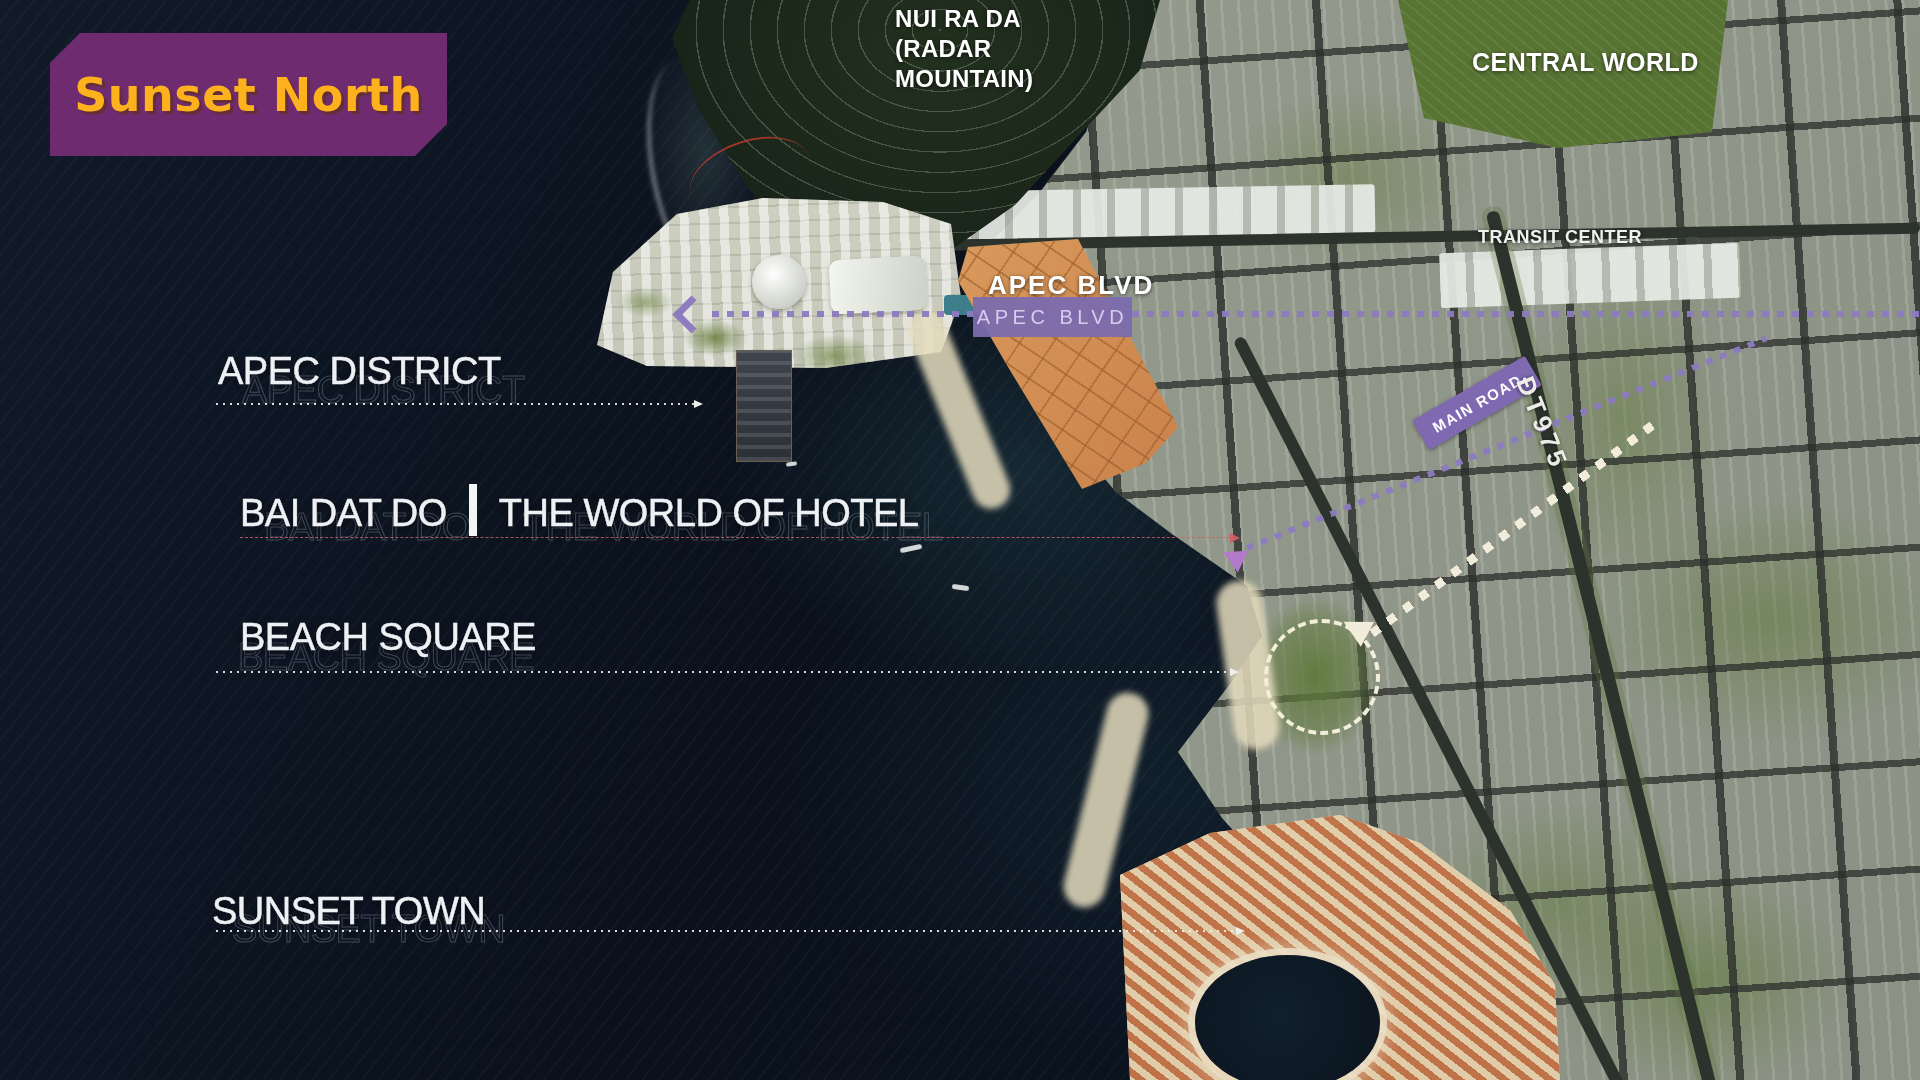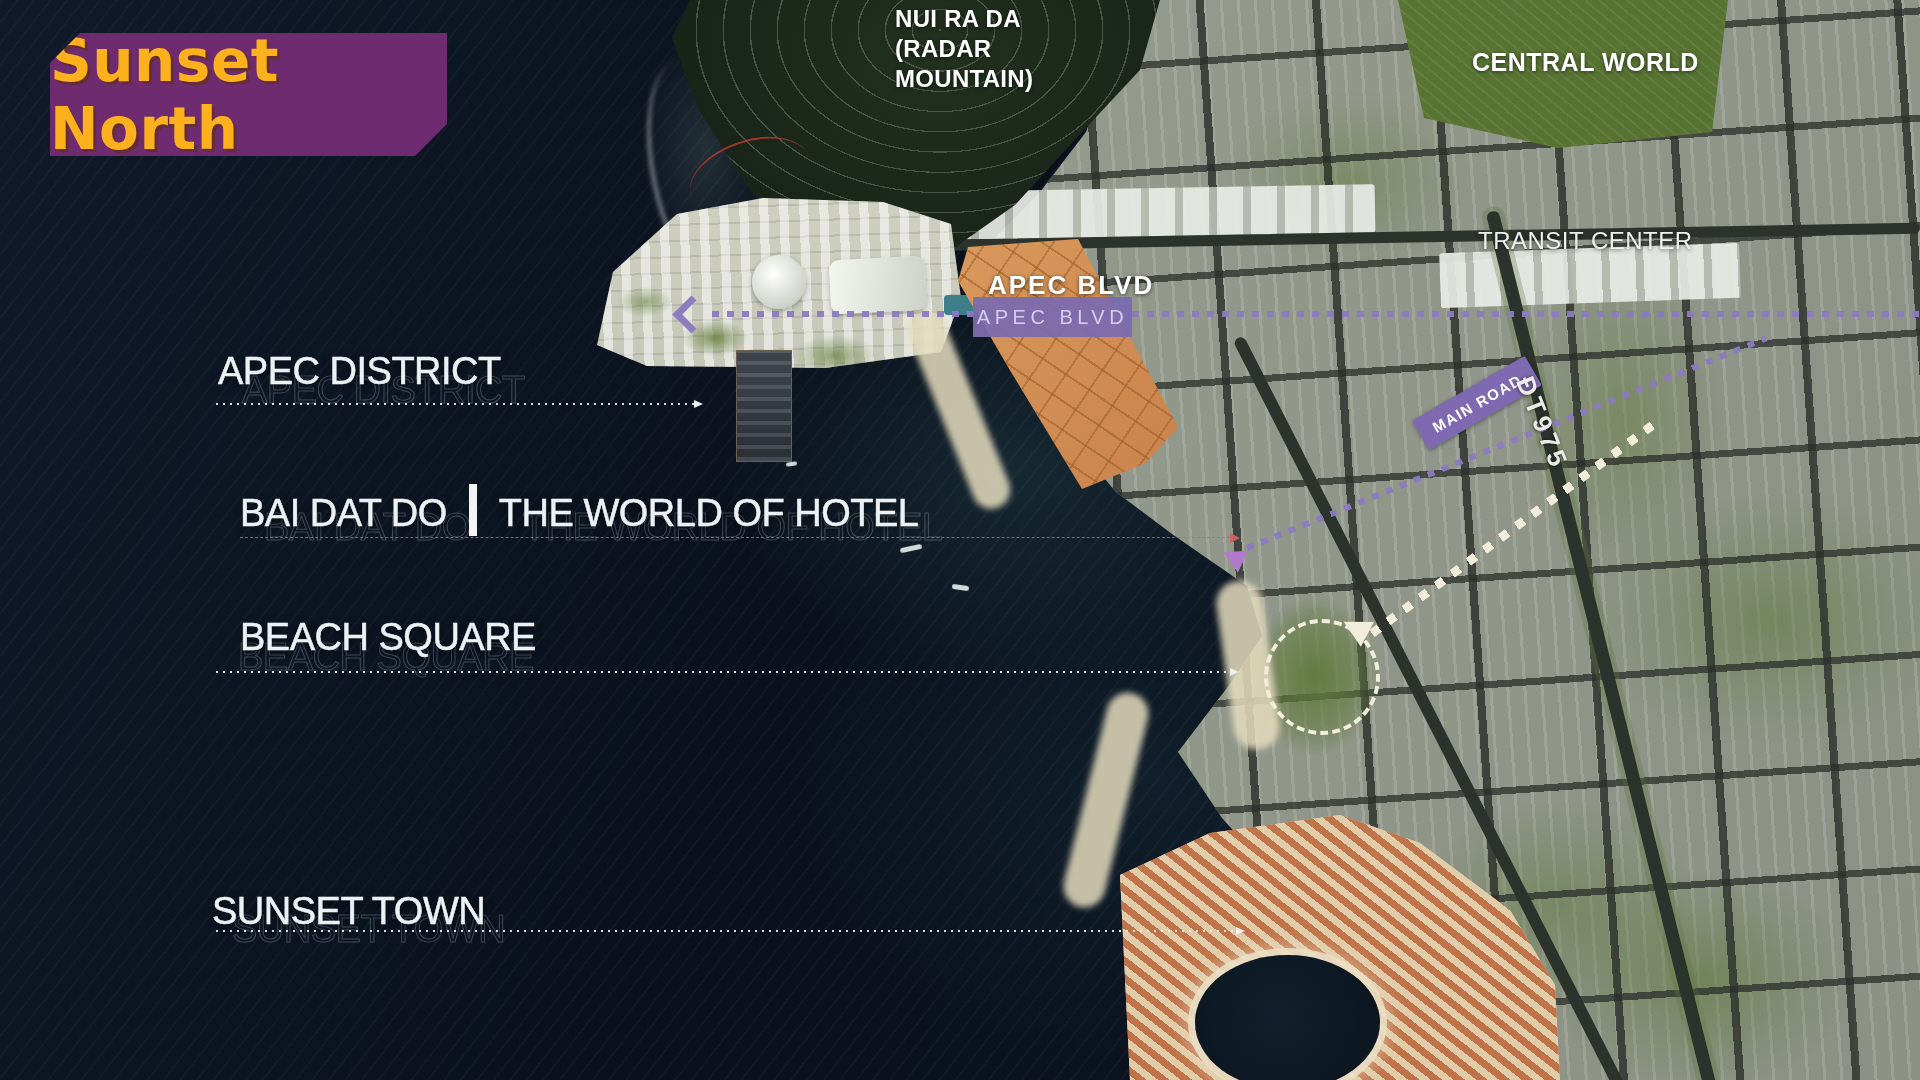--- a/index.html
+++ b/index.html
@@ -122,27 +122,27 @@
     border-top:1px dashed rgba(205,95,100,0.85);}
   .rarrow{left:1230px;top:533px;width:0;height:0;position:absolute;z-index:50;
     border-top:5px solid transparent;border-bottom:5px solid transparent;
     border-left:10px solid rgba(210,95,100,0.95);}
 
   
   .title-badge{left:50px;top:33px;width:397px;height:123px;position:absolute;z-index:60;
     background:#6f2b6f;display:flex;align-items:center;justify-content:center;
     clip-path:polygon(30px 0,100% 0,100% calc(100% - 32px),calc(100% - 32px) 100%,0 100%,0 30px);
     filter:drop-shadow(5px 6px 0 rgba(18,10,24,0.55));}
-  .title-text{font-family:"DejaVu Sans",sans-serif;font-weight:bold;font-size:58px;
+  .title-text{font-family:"DejaVu Sans",sans-serif;font-weight:bold;font-size:46px;
     color:#fcb11d;letter-spacing:0.5px;text-shadow:3px 3px 0 rgba(92,48,10,0.55);}
   .maplabel{position:absolute;color:#fff;font-weight:bold;z-index:45;
     text-shadow:0 1px 4px rgba(0,0,0,0.6);}
   .mountain-label{left:895px;top:4px;font-size:24px;line-height:1.25;white-space:pre-line;letter-spacing:0.3px;}
   .cpark-label{left:1472px;top:48px;font-size:25px;letter-spacing:0.5px;}
-  .transit-label{left:1478px;top:227px;font-size:24px;font-weight:normal;color:#f0f0ee;letter-spacing:0.5px;}
+  .transit-label{left:1478px;top:227px;font-size:18px;font-weight:bold;color:#f0f0ee;letter-spacing:0.5px;}
   .blvd-ghost{left:988px;top:270px;font-size:26px;letter-spacing:2px;z-index:39;}
   .blvd-badge{left:973px;top:297px;width:159px;height:40px;position:absolute;z-index:41;
     background:rgba(123,108,174,0.95);display:flex;align-items:center;justify-content:center;}
   .blvd-badge span{color:#d5cdec;font-size:20px;letter-spacing:4.5px;}
   .mainroad-badge{left:1412px;top:386px;width:130px;height:34px;position:absolute;z-index:45;
     background:#7f6ab2;border-radius:2px;display:flex;align-items:center;justify-content:center;
     transform:rotate(-30deg);box-shadow:0 1px 4px rgba(0,0,0,0.4);}
   .mainroad-badge span{color:#fff;font-weight:bold;font-size:15px;letter-spacing:1.5px;}
   .route-label{left:1538px;top:372px;position:absolute;z-index:45;color:rgba(246,246,240,0.95);
     font-weight:bold;font-size:26px;letter-spacing:4px;transform:rotate(68deg);

